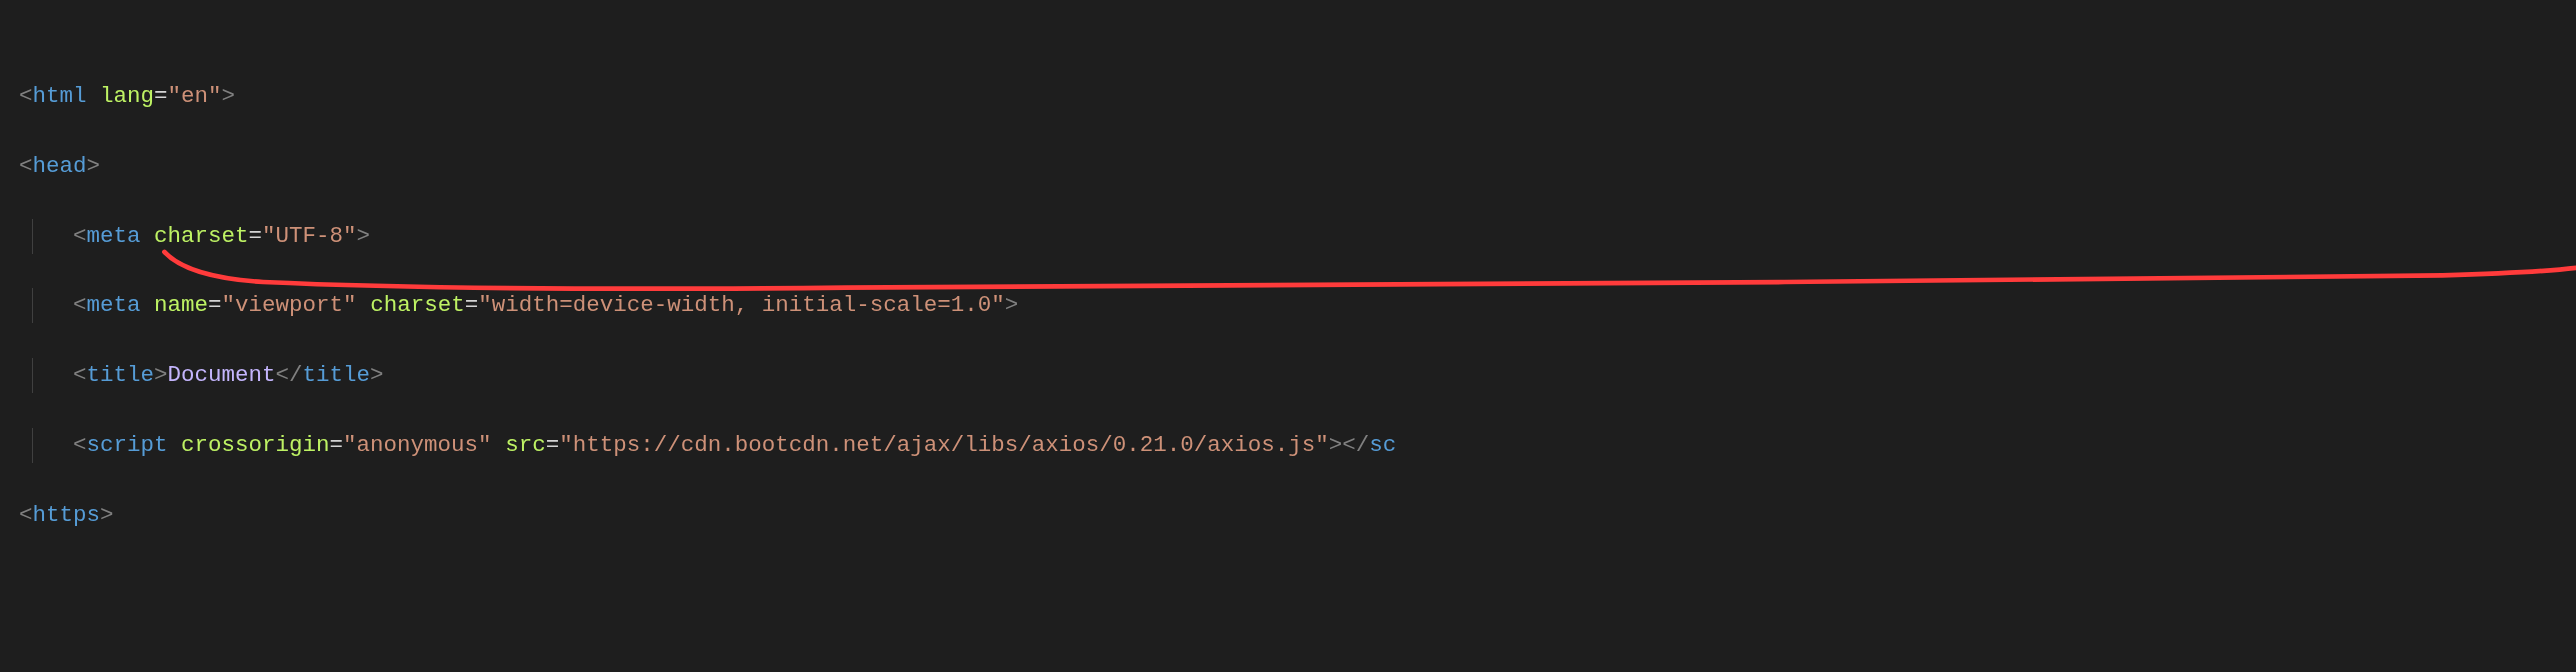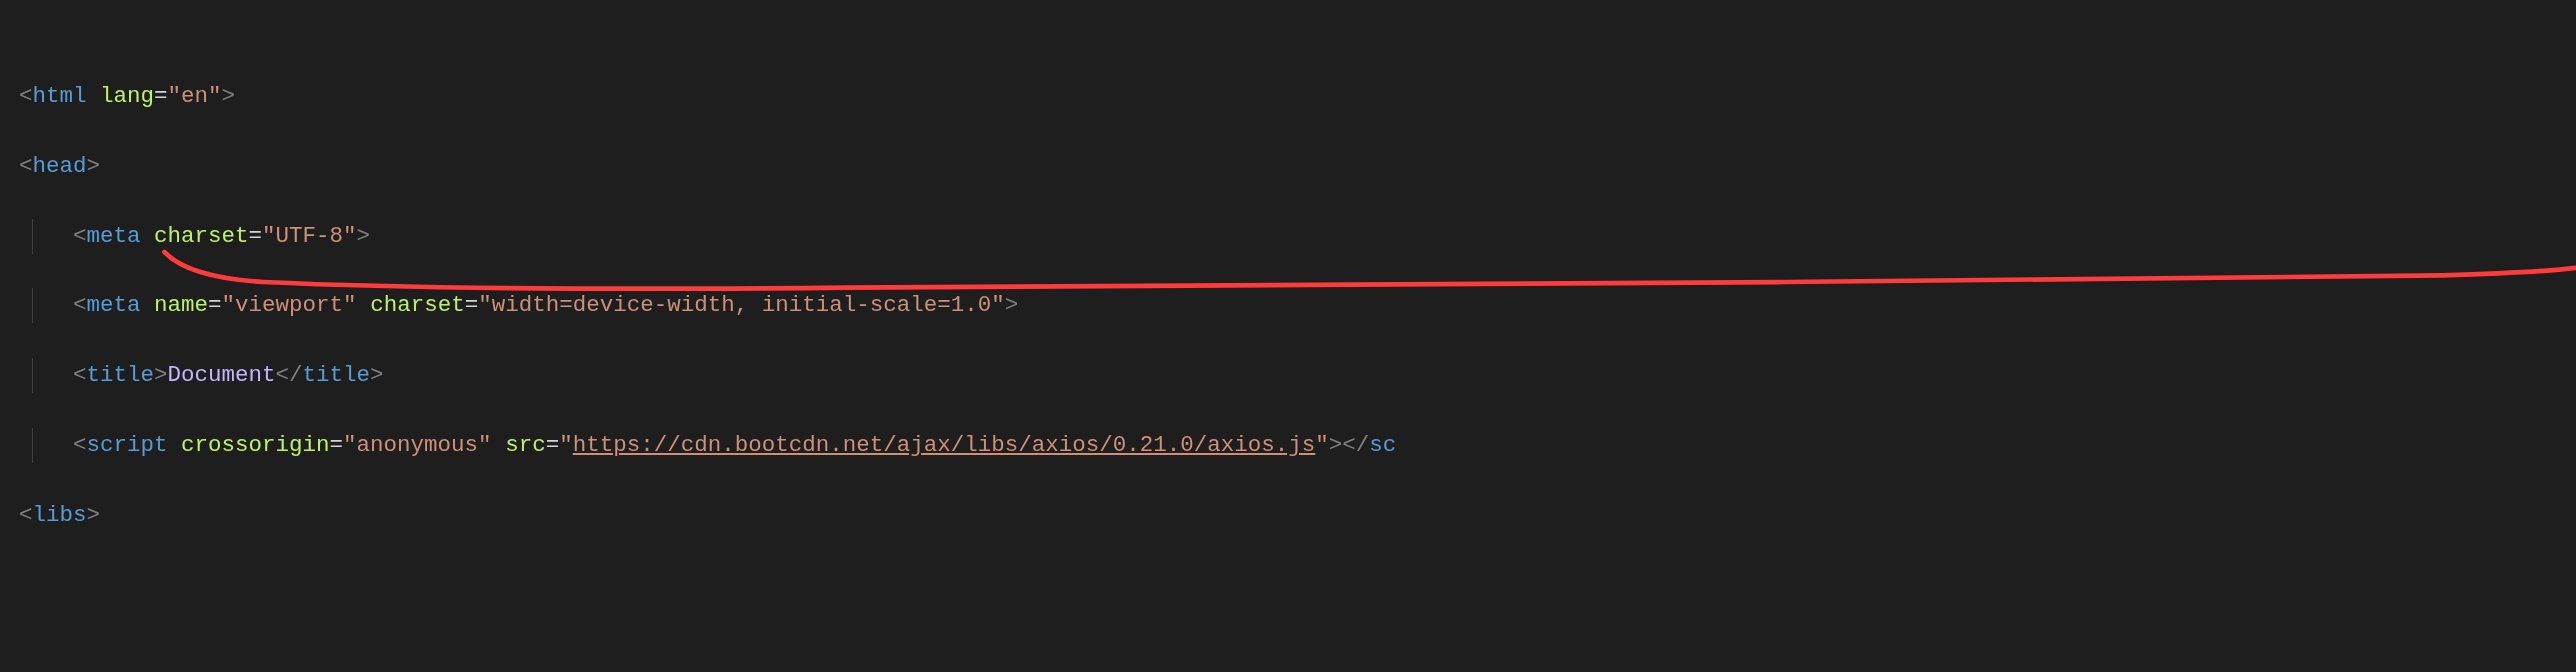--- a/index.html
+++ b/index.html
@@ -26,21 +26,21 @@
   .line {
     display: block;
     position: relative;
   }
   .tag-punct { color: #808080; }
   .tag-name { color: #569cd6; }
   .attr-name { color: #bef264; }
   .attr-value { color: #ce9178; }
   .attr-eq { color: #d4d4d4; }
   .text-content { color: #c4b5fd; }
-  .underline { text-decoration: underline; }
+  .underline { }
   .pad1 { padding-left: 54px; position: relative; }
   .pad1::before {
     content: '';
     position: absolute;
     left: 13px;
     top: 0;
     bottom: 0;
     border-left: 0.9px solid #404040;
   }
   .annotation-line {
@@ -53,21 +53,21 @@
 <body>
 
 <div class="code-container">
 
 <span class="line"><span class="tag-punct">&lt;</span><span class="tag-name">html</span> <span class="attr-name">lang</span><span class="attr-eq">=</span><span class="attr-value">"en"</span><span class="tag-punct">&gt;</span></span>
 <span class="line"><span class="tag-punct">&lt;</span><span class="tag-name">head</span><span class="tag-punct">&gt;</span></span>
 <span class="line pad1"><span class="tag-punct">&lt;</span><span class="tag-name">meta</span> <span class="attr-name">charset</span><span class="attr-eq">=</span><span class="attr-value">"UTF-8"</span><span class="tag-punct">&gt;</span></span>
 <span class="line pad1"><span class="tag-punct">&lt;</span><span class="tag-name">meta</span> <span class="attr-name">name</span><span class="attr-eq">=</span><span class="attr-value">"viewport"</span> <span class="attr-name">charset</span><span class="attr-eq">=</span><span class="attr-value">"width=device-width, initial-scale=1.0"</span><span class="tag-punct">&gt;</span></span>
 <span class="line pad1"><span class="tag-punct">&lt;</span><span class="tag-name">title</span><span class="tag-punct">&gt;</span><span class="text-content">Document</span><span class="tag-punct">&lt;/</span><span class="tag-name">title</span><span class="tag-punct">&gt;</span></span>
 <span class="line pad1"><span class="tag-punct">&lt;</span><span class="tag-name">script</span> <span class="attr-name">crossorigin</span><span class="attr-eq">=</span><span class="attr-value">"anonymous"</span> <span class="attr-name">src</span><span class="attr-eq">=</span><span class="attr-value">"</span><span class="attr-value underline">https://cdn.bootcdn.net/ajax/libs/axios/0.21.0/axios.js</span><span class="attr-value">"</span><span class="tag-punct">&gt;</span><span class="tag-punct">&lt;/</span><span class="tag-name">sc</span></span>
-<span class="line"><span class="tag-punct">&lt;</span><span class="tag-name">libs</span><span class="tag-punct">&gt;</span></span>
+<span class="line"><span class="tag-punct">&lt;</span><span class="tag-name">https</span><span class="tag-punct">&gt;</span></span>
 
 
 </div>
 
 <svg class="annotation-line" width="2576" height="673" style="top:0;left:0;" viewBox="0 0 2742 716">
   <path d="M 175 268 Q 200 295, 280 300 Q 500 310, 900 306 Q 1400 302, 1900 300 Q 2300 296, 2600 293 Q 2700 290, 2742 285" stroke="#ff3b3b" stroke-width="5" fill="none" stroke-linecap="round"></path>
 </svg>
 
 
 </body></html>

